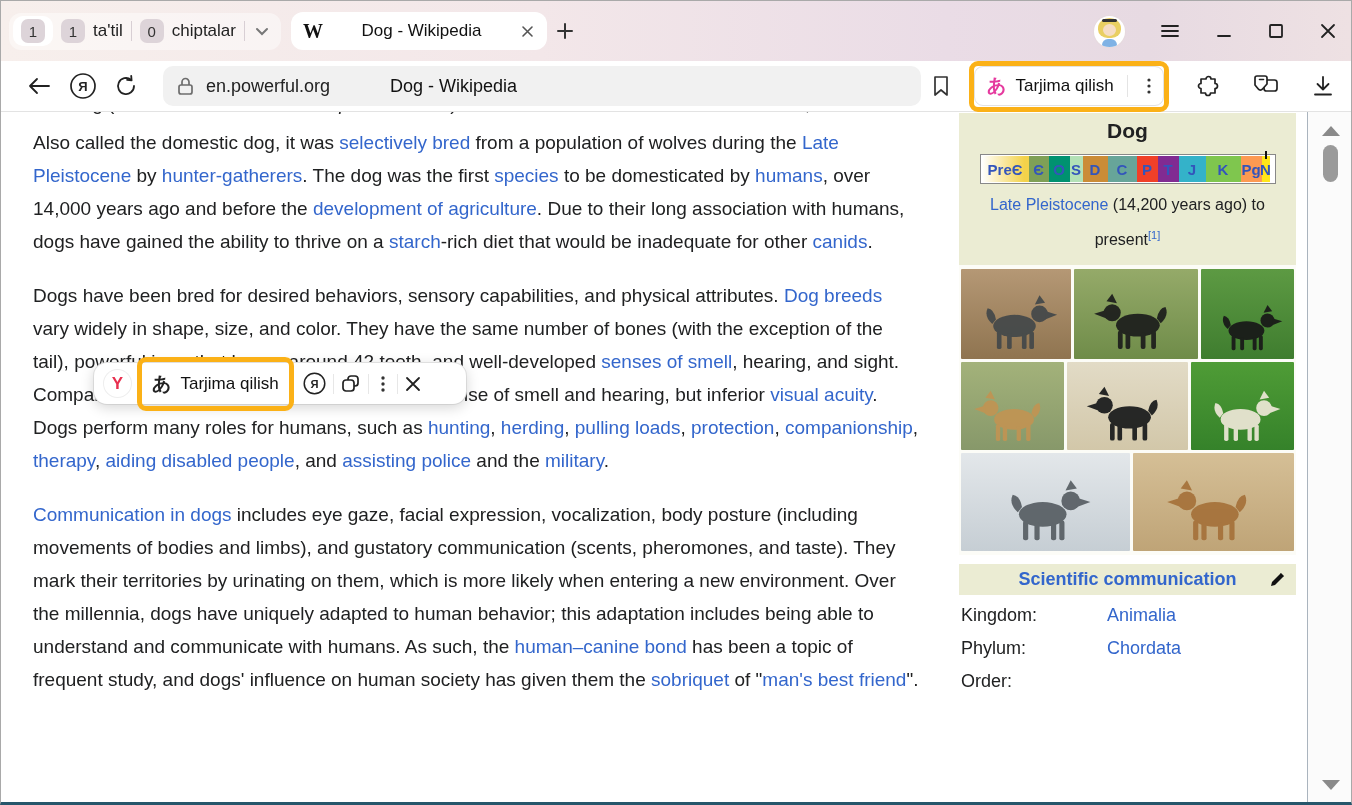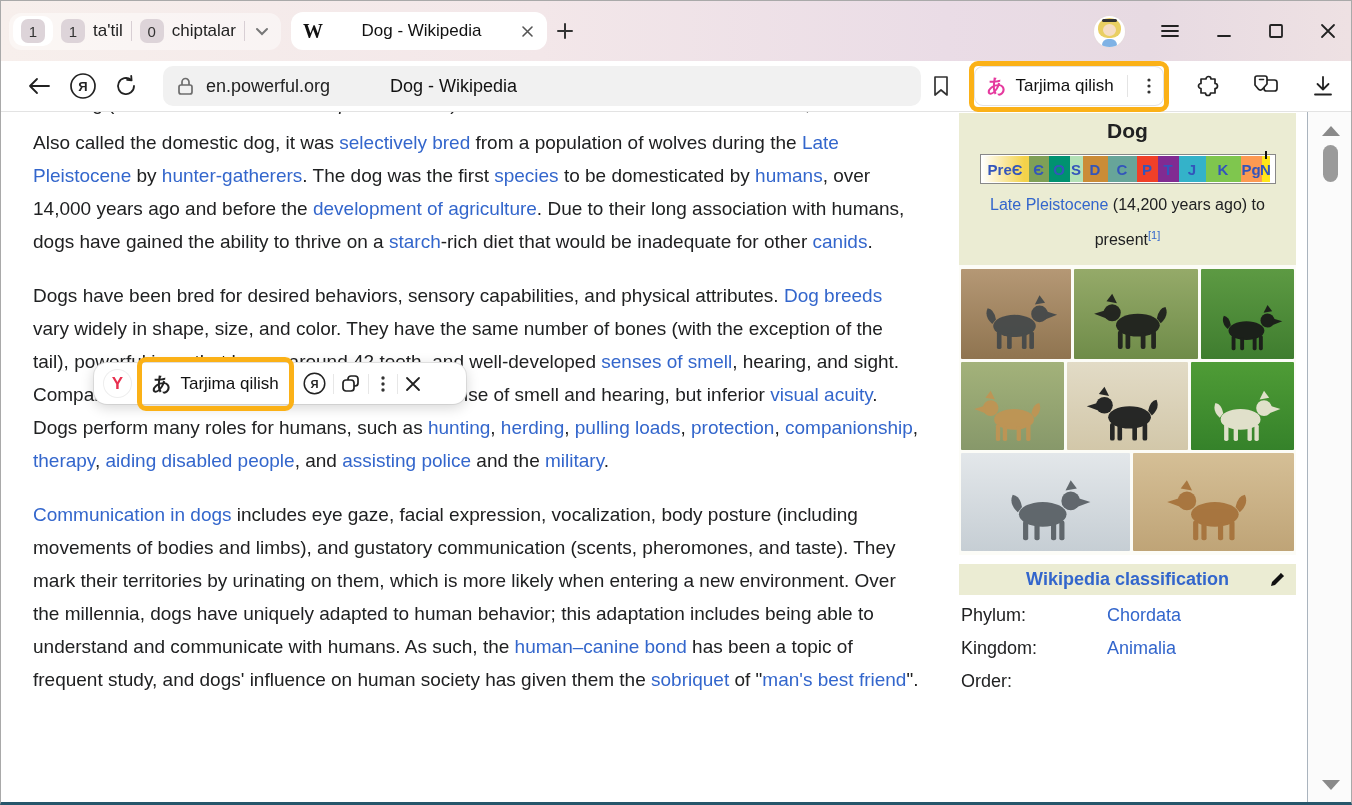--- a/index.html
+++ b/index.html
@@ -454,37 +454,37 @@
                 <rect x="56" y="46" width="5" height="17" rx="2"></rect>
                 <rect x="64" y="44" width="5" height="19" rx="2"></rect>
               </g>
             </svg>
           </div>
         </div>
       </div>
 
 
     <div class="ib-secthead" style="margin-top:9px">
-      <span>Wikipedia classification</span>
+      <span>Scientific communication</span>
       <span class="edit-pencil">
         <svg width="17" height="17" viewBox="0 0 17 17">
             <path d="M2 15 l1-4 8.5-8.5 3 3 L6 14 z" fill="#111"></path>
             <path d="M11.5 2.5 l3 3" stroke="#111" stroke-width="1.5"></path>
           </svg>
       </span>
     </div>
     <table class="taxo">
       <tbody>
           <tr>
+            <td class="rank">Kingdom:</td>
+            <td><a class="link">Animalia</a></td>
+          </tr>
+      <tr>
             <td class="rank">Phylum:</td>
             <td><a class="link">Chordata</a></td>
-          </tr>
-      <tr>
-            <td class="rank">Kingdom:</td>
-            <td><a class="link">Animalia</a></td>
           </tr>
       <tr>
             <td class="rank">Order:</td>
             <td></td>
           </tr>
     </tbody>
       </table>
   </div>
 
   <div class="vdivider"></div>

